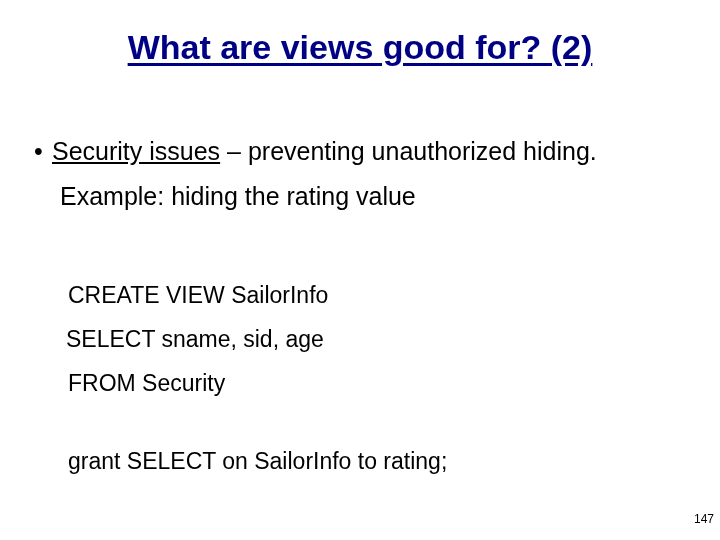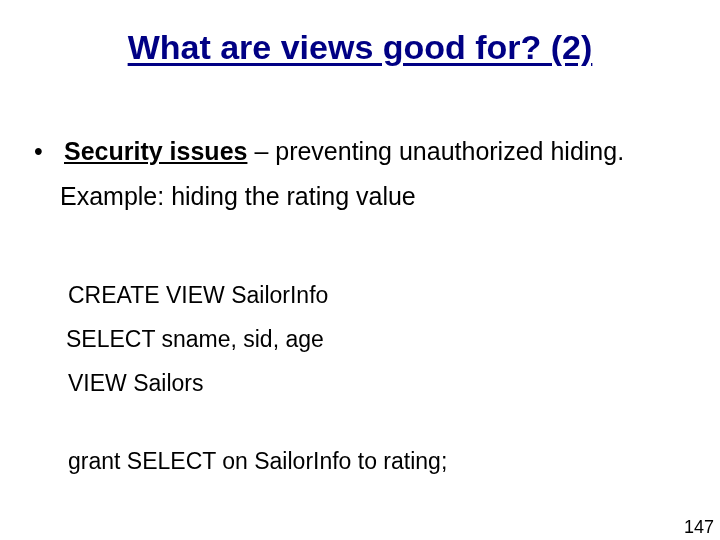--- a/index.html
+++ b/index.html
@@ -40,57 +40,56 @@
     font-size: 25px;
     color: #000000;
     line-height: 1.25;
   }
   .bullet-row .dot {
     display: inline-block;
     width: 18px;
     vertical-align: top;
   }
   .bullet-row .bold {
-    font-weight: bold;
+    font-weight: normal;
     text-decoration: underline;
     text-underline-offset: 2px;
-    margin-left: 12px;
   }
   .example-line {
     position: absolute;
     top: 182px;
     left: 60px;
     font-size: 25px;
     color: #000000;
   }
   .code1 { position: absolute; top: 282px; left: 68px; font-size: 23px; color:#000; }
   .code2 { position: absolute; top: 326px; left: 66px; font-size: 23px; color:#000; }
   .code3 { position: absolute; top: 370px; left: 68px; font-size: 23px; color:#000; }
   .code4 { position: absolute; top: 448px; left: 68px; font-size: 23px; color:#000; }
   .pagenum {
     position: absolute;
     right: 6px;
-    bottom: 2px;
-    font-size: 18px;
+    bottom: 14px;
+    font-size: 12px;
     color: #000;
   }
 </style>
 </head>
 <body>
 
 <div class="slide">
 
   <div class="title">What are views good for? (2)</div>
 
   <div class="bullet-row">
     <span class="dot">•</span><span class="bold">Security issues</span><span> – preventing unauthorized hiding.</span>
   </div>
 
   <div class="example-line">Example: hiding the rating value</div>
 
   <div class="code1">CREATE VIEW SailorInfo</div>
   <div class="code2">SELECT sname, sid, age</div>
-  <div class="code3">VIEW Sailors</div>
+  <div class="code3">FROM Security</div>
   <div class="code4">grant SELECT on SailorInfo to rating;</div>
 
   <div class="pagenum">147</div>
 
 </div>
 
 </body></html>

